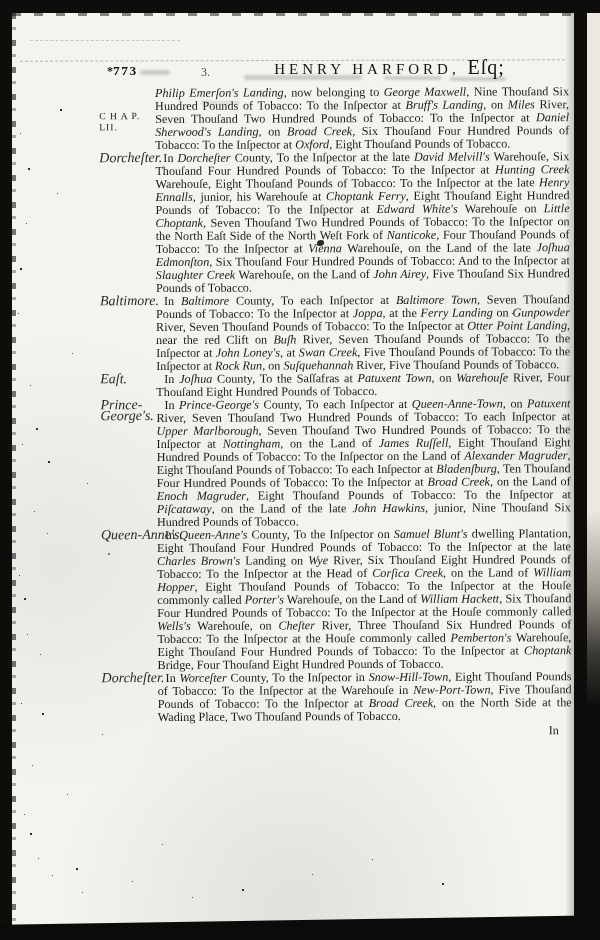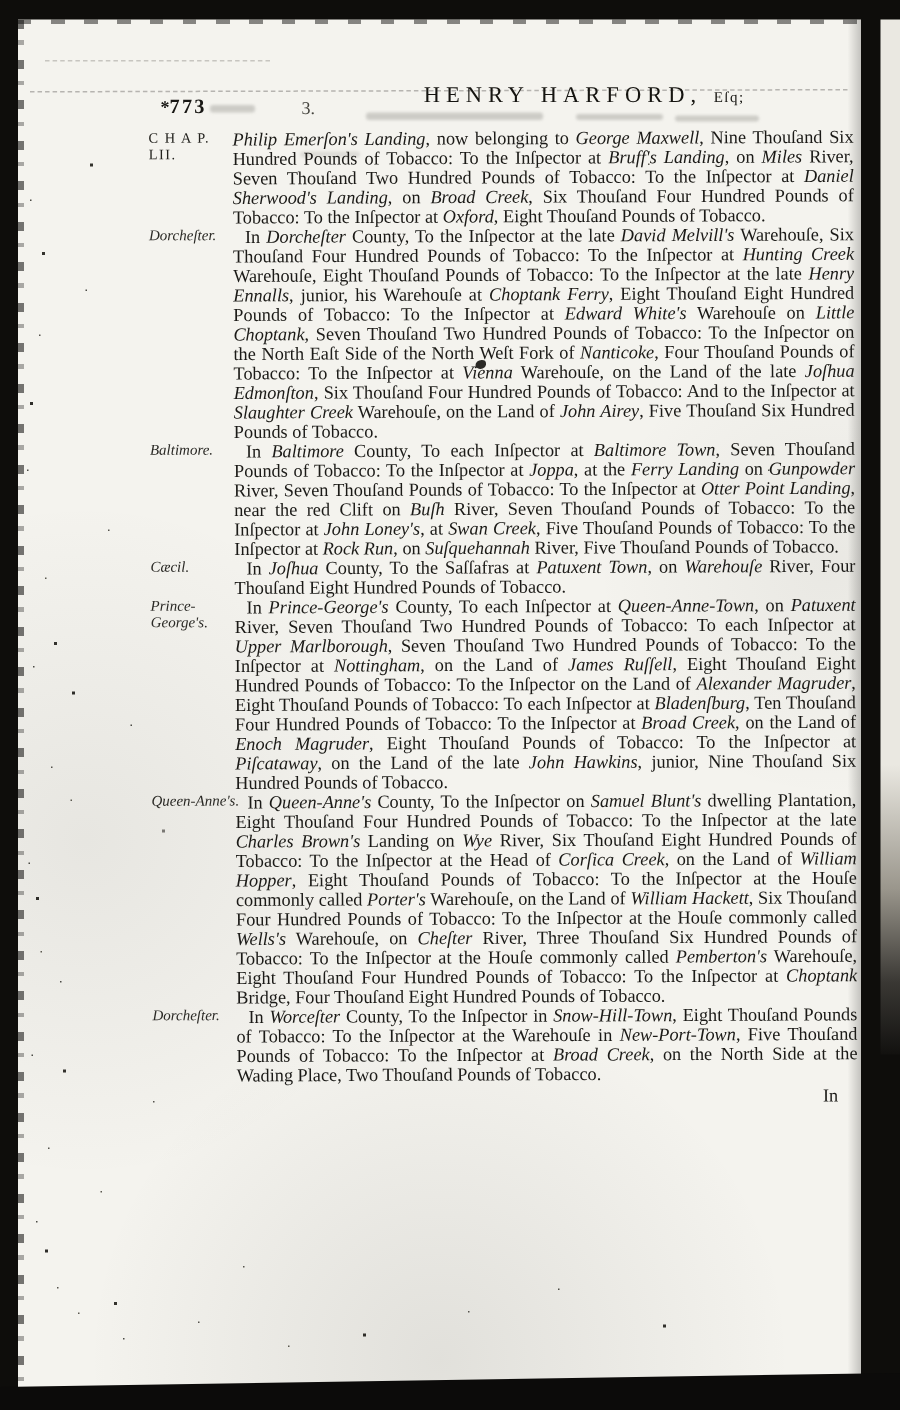--- a/index.html
+++ b/index.html
@@ -50,33 +50,33 @@
     box-shadow:16px 155px #33322d, 8px 255px #2e2d29, 24px 415px #33322d, 12px 585px #2e2d29,
       30px 700px #33322d, 18px 820px #2e2d29, 64px 855px #33322d, 230px 876px #2e2d29,
       48px 96px #33322d, 36px 448px #2e2d29, 96px 540px rgba(46,45,41,.6), 430px 870px #33322d;}
 
   .pageno{position:absolute;left:95px;top:50px;font-size:13.5px;font-weight:bold;
     letter-spacing:1.5px;color:#181714;white-space:nowrap;}
   .pageno .mark{font-size:12px;letter-spacing:0;}
   .hdr-artifact{position:absolute;left:189px;top:52px;font-size:12px;color:#26251f;opacity:.85;}
   .title{position:absolute;left:205px;top:43px;width:345px;text-align:center;
     font-size:15px;letter-spacing:4px;color:#151410;white-space:nowrap;}
-  .title .suffix{letter-spacing:1px;font-size:10px;}
+  .title .suffix{letter-spacing:1px;font-size:20px;}
 
   .body-col{position:absolute;left:143px;top:74px;width:414px;
     font-size:12.2px;line-height:13px;color:#1b1a17;text-align:justify;
     transform:rotate(-0.25deg);transform-origin:left top;}
   .para{position:relative;margin:0;}
   .para:not(:first-child){text-indent:8px;}
   .it{font-style:italic;}
   .margin-note{position:absolute;left:-56px;top:1px;width:52px;
-    font-size:10px;line-height:10.5px;color:#2b2a26;text-align:left;
+    font-size:14px;line-height:10.5px;color:#2b2a26;text-align:left;
     white-space:nowrap;text-indent:0;}
   .margin-note.italic{font-style:italic;}
-  .margin-note.roman{font-style:normal;letter-spacing:1px;font-size:9.6px;color:#23221e;}
+  .margin-note.roman{font-style:normal;letter-spacing:1px;font-size:9.6px;color:#23221e;margin-top:23px;}
   .catchword{text-align:right;padding-right:13px;margin-top:2px;}
 </style>
 </head>
 <body>
 
 <div class="paper">
   <div class="rag-left"></div>
   <div class="rag-top"></div>
   <div class="gutter-shade"></div>
   <div class="rule-faint"></div>
@@ -106,21 +106,21 @@
     <div class="margin-note italic">Dorcheſter.</div>
     <span class="para-text"><span>In </span><span class="it">Dorcheſter</span><span> County, To the Inſpector at the late </span><span class="it">David Melvill's</span><span> Warehouſe, Six Thouſand Four Hundred Pounds of Tobacco: To the Inſpector at </span><span class="it">Hunting Creek</span><span> Warehouſe, Eight Thouſand Pounds of Tobacco: To the Inſpector at the late </span><span class="it">Henry Ennalls</span><span>, junior, his Warehouſe at </span><span class="it">Choptank Ferry</span><span>, Eight Thouſand Eight Hundred Pounds of Tobacco: To the Inſpector at </span><span class="it">Edward White's</span><span> Warehouſe on </span><span class="it">Little Choptank</span><span>, Seven Thouſand Two Hundred Pounds of Tobacco: To the Inſpector on the North Eaſt Side of the North Weſt Fork of </span><span class="it">Nanticoke</span><span>, Four Thouſand Pounds of Tobacco: To the Inſpector at </span><span class="it">Vienna</span><span> Warehouſe, on the Land of the late </span><span class="it">Joſhua Edmonſton</span><span>, Six Thouſand Four Hundred Pounds of Tobacco: And to the Inſpector at </span><span class="it">Slaughter Creek</span><span> Warehouſe, on the Land of </span><span class="it">John Airey</span><span>, Five Thouſand Six Hundred Pounds of Tobacco.</span></span>
   </div>
 
   <div class="para">
     <div class="margin-note italic">Baltimore.</div>
     <span class="para-text"><span>In </span><span class="it">Baltimore</span><span> County, To each Inſpector at </span><span class="it">Baltimore Town</span><span>, Seven Thouſand Pounds of Tobacco: To the Inſpector at </span><span class="it">Joppa</span><span>, at the </span><span class="it">Ferry Landing</span><span> on </span><span class="it">Gunpowder</span><span> River, Seven Thouſand Pounds of Tobacco: To the Inſpector at </span><span class="it">Otter Point Landing</span><span>, near the red Clift on </span><span class="it">Buſh</span><span> River, Seven Thouſand Pounds of Tobacco: To the Inſpector at </span><span class="it">John Loney's</span><span>, at </span><span class="it">Swan Creek</span><span>, Five Thouſand Pounds of Tobacco: To the Inſpector at </span><span class="it">Rock Run</span><span>, on </span><span class="it">Suſquehannah</span><span> River, Five Thouſand Pounds of Tobacco.</span></span>
   </div>
 
   <div class="para">
-    <div class="margin-note italic">Cæcil.</div>
+    <div class="margin-note italic">Eaſt.</div>
     <span class="para-text"><span>In </span><span class="it">Joſhua</span><span> County, To the Saſſafras at </span><span class="it">Patuxent Town</span><span>, on </span><span class="it">Warehouſe</span><span> River, Four Thouſand Eight Hundred Pounds of Tobacco.</span></span>
   </div>
 
   <div class="para">
     <div class="margin-note italic">Prince-<br>George's.</div>
     <span class="para-text"><span>In </span><span class="it">Prince-George's</span><span> County, To each Inſpector at </span><span class="it">Queen-Anne-Town</span><span>, on </span><span class="it">Patuxent</span><span> River, Seven Thouſand Two Hundred Pounds of Tobacco: To each Inſpector at </span><span class="it">Upper Marlborough</span><span>, Seven Thouſand Two Hundred Pounds of Tobacco: To the Inſpector at </span><span class="it">Nottingham</span><span>, on the Land of </span><span class="it">James Ruſſell</span><span>, Eight Thouſand Eight Hundred Pounds of Tobacco: To the Inſpector on the Land of </span><span class="it">Alexander Magruder</span><span>, Eight Thouſand Pounds of Tobacco: To each Inſpector at </span><span class="it">Bladenſburg</span><span>, Ten Thouſand Four Hundred Pounds of Tobacco: To the Inſpector at </span><span class="it">Broad Creek</span><span>, on the Land of </span><span class="it">Enoch Magruder</span><span>, Eight Thouſand Pounds of Tobacco: To the Inſpector at </span><span class="it">Piſcataway</span><span>, on the Land of the late </span><span class="it">John Hawkins</span><span>, junior, Nine Thouſand Six Hundred Pounds of Tobacco.</span></span>
   </div>
 
   <div class="para">
     <div class="margin-note italic">Queen-Anne's.</div>

